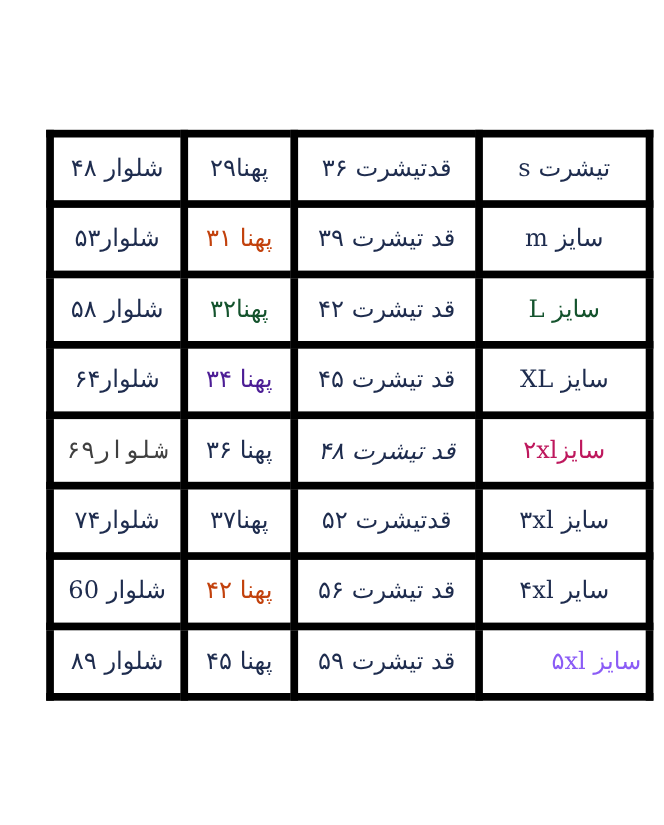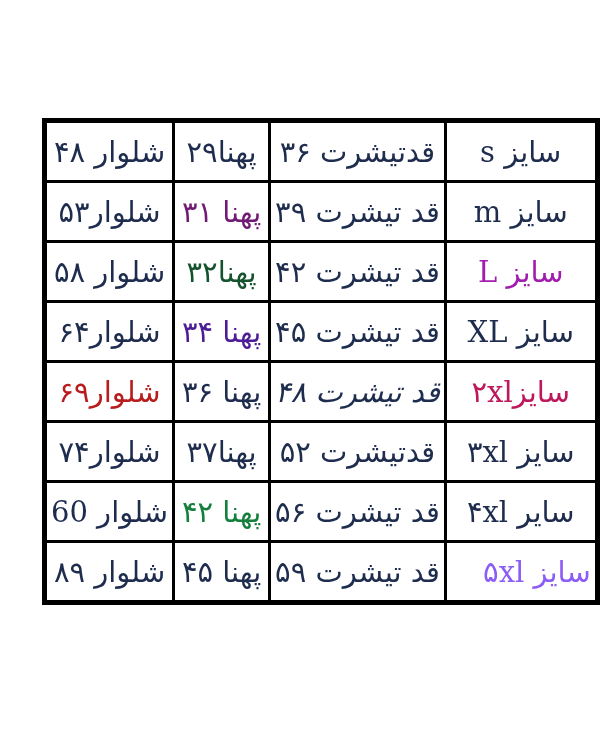--- a/index.html
+++ b/index.html
@@ -19,87 +19,87 @@
     top: 118px;
     left: 42px;
   }
   table.size-chart {
     border-collapse: collapse;
     direction: rtl;
     border: 5px solid #000000;
     background: #ffffff;
   }
   table.size-chart td {
-    border: 3px solid #a21caf;
+    border: 7px solid #a21caf;
     text-align: center;
     vertical-align: middle;
     color: #1e2c4e;
-    font-size: 29px;
+    font-size: 22px;
     height: 57px;
     padding: 0 4px;
     white-space: nowrap;
   }
   
   td.cell-size   { width: 140px; }
   td.cell-tshirt { width: 153px; }
   td.cell-width  { width: 85px;  }
   td.cell-pants  { width: 107px; }
 </style>
 </head>
 <body style="background: rgb(255, 255, 255);">
 
 <div class="table-wrap">
   <table class="size-chart" style="border-color: rgb(0, 0, 0);">
     <tbody id="table-body">
   <tr>
-    <td class="cell-size" style="color: rgb(30, 44, 78); border-color: rgb(0, 0, 0);">سایز s</td>
+    <td class="cell-size" style="color: rgb(30, 44, 78); border-color: rgb(0, 0, 0);">تیشرت s</td>
     <td class="cell-tshirt" style="color: rgb(30, 44, 78); border-color: rgb(0, 0, 0);">قدتیشرت ۳۶</td>
     <td class="cell-width" style="color: rgb(30, 44, 78); border-color: rgb(0, 0, 0);">پهنا۲۹</td>
     <td class="cell-pants" style="color: rgb(30, 44, 78); border-color: rgb(0, 0, 0);">شلوار ۴۸</td>
   </tr>
 
   <tr>
     <td class="cell-size" style="color: rgb(30, 44, 78); border-color: rgb(0, 0, 0);">سایز m</td>
     <td class="cell-tshirt" style="color: rgb(30, 44, 78); border-color: rgb(0, 0, 0);">قد تیشرت ۳۹</td>
-    <td class="cell-width" style="color: #701a75; border-color: rgb(0, 0, 0);">پهنا ۳۱</td>
+    <td class="cell-width" style="color: #c2410c; border-color: rgb(0, 0, 0);">پهنا ۳۱</td>
     <td class="cell-pants" style="color: rgb(30, 44, 78); border-color: rgb(0, 0, 0);">شلوار۵۳</td>
   </tr>
 
   <tr>
-    <td class="cell-size" style="color: #a21caf; border-color: rgb(0, 0, 0);">سایز L</td>
+    <td class="cell-size" style="color: #14532d; border-color: rgb(0, 0, 0);">سایز L</td>
     <td class="cell-tshirt" style="color: rgb(30, 44, 78); border-color: rgb(0, 0, 0);">قد تیشرت ۴۲</td>
     <td class="cell-width" style="color: #14532d; border-color: rgb(0, 0, 0);">پهنا۳۲</td>
     <td class="cell-pants" style="color: rgb(30, 44, 78); border-color: rgb(0, 0, 0);">شلوار ۵۸</td>
   </tr>
 
   <tr>
     <td class="cell-size" style="color: rgb(30, 44, 78); border-color: rgb(0, 0, 0);">سایز XL</td>
     <td class="cell-tshirt" style="color: rgb(30, 44, 78); border-color: rgb(0, 0, 0);">قد تیشرت ۴۵</td>
     <td class="cell-width" style="color: #4c1d95; border-color: rgb(0, 0, 0);">پهنا ۳۴</td>
     <td class="cell-pants" style="color: rgb(30, 44, 78); border-color: rgb(0, 0, 0);">شلوار۶۴</td>
   </tr>
 
   <tr>
     <td class="cell-size" style="color: #be185d; border-color: rgb(0, 0, 0);">سایز۲xl</td>
     <td class="cell-tshirt" style="color: rgb(30, 44, 78); border-color: rgb(0, 0, 0); font-style: italic;">قد تیشرت ۴۸</td>
     <td class="cell-width" style="color: rgb(30, 44, 78); border-color: rgb(0, 0, 0);">پهنا ۳۶</td>
-    <td class="cell-pants" style="color: #b91c1c; border-color: rgb(0, 0, 0);">شلوار۶۹</td>
+    <td class="cell-pants" style="color: #404040; border-color: rgb(0, 0, 0); font-family: Liberation Mono, monospace;">شلوار۶۹</td>
   </tr>
 
   <tr>
     <td class="cell-size" style="color: rgb(30, 44, 78); border-color: rgb(0, 0, 0);">سایز ۳xl</td>
     <td class="cell-tshirt" style="color: rgb(30, 44, 78); border-color: rgb(0, 0, 0);">قدتیشرت ۵۲</td>
     <td class="cell-width" style="color: rgb(30, 44, 78); border-color: rgb(0, 0, 0);">پهنا۳۷</td>
     <td class="cell-pants" style="color: rgb(30, 44, 78); border-color: rgb(0, 0, 0);">شلوار۷۴</td>
   </tr>
 
   <tr>
     <td class="cell-size" style="color: rgb(30, 44, 78); border-color: rgb(0, 0, 0);">سایر ۴xl</td>
     <td class="cell-tshirt" style="color: rgb(30, 44, 78); border-color: rgb(0, 0, 0);">قد تیشرت ۵۶</td>
-    <td class="cell-width" style="color: #15803d; border-color: rgb(0, 0, 0);">پهنا ۴۲</td>
+    <td class="cell-width" style="color: #c2410c; border-color: rgb(0, 0, 0);">پهنا ۴۲</td>
     <td class="cell-pants" style="color: rgb(30, 44, 78); border-color: rgb(0, 0, 0);">شلوار 60</td>
   </tr>
 
   <tr>
     <td class="cell-size" style="color: #8b5cf6; border-color: rgb(0, 0, 0); text-align: right;">سایز ۵xl</td>
     <td class="cell-tshirt" style="color: rgb(30, 44, 78); border-color: rgb(0, 0, 0);">قد تیشرت ۵۹</td>
     <td class="cell-width" style="color: rgb(30, 44, 78); border-color: rgb(0, 0, 0);">پهنا ۴۵</td>
     <td class="cell-pants" style="color: rgb(30, 44, 78); border-color: rgb(0, 0, 0);">شلوار ۸۹</td>
   </tr>
 </tbody>

